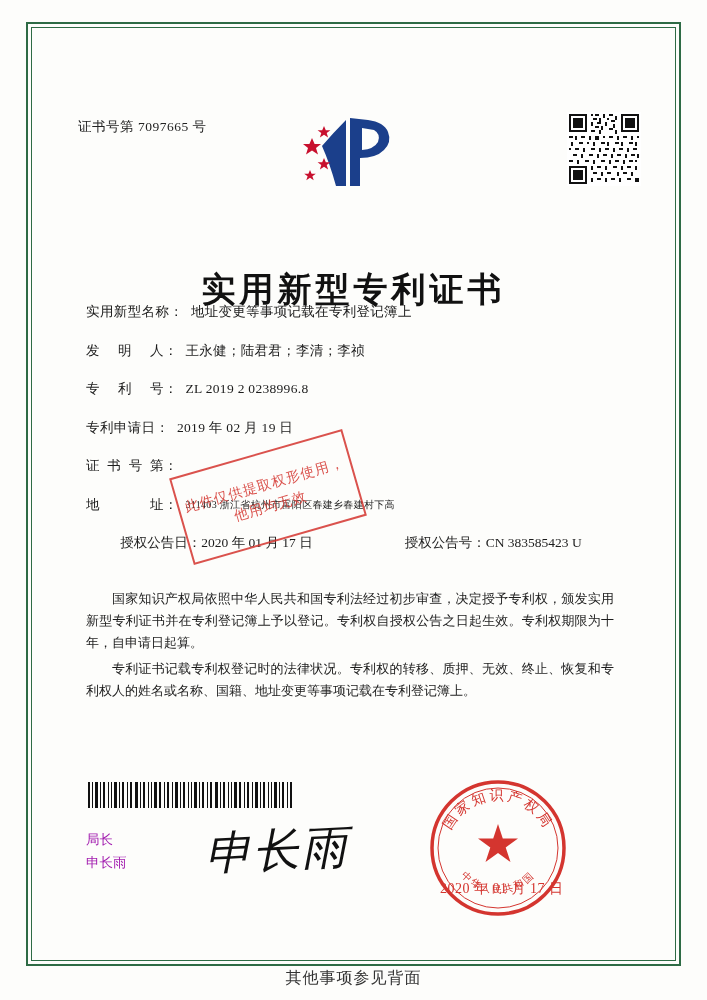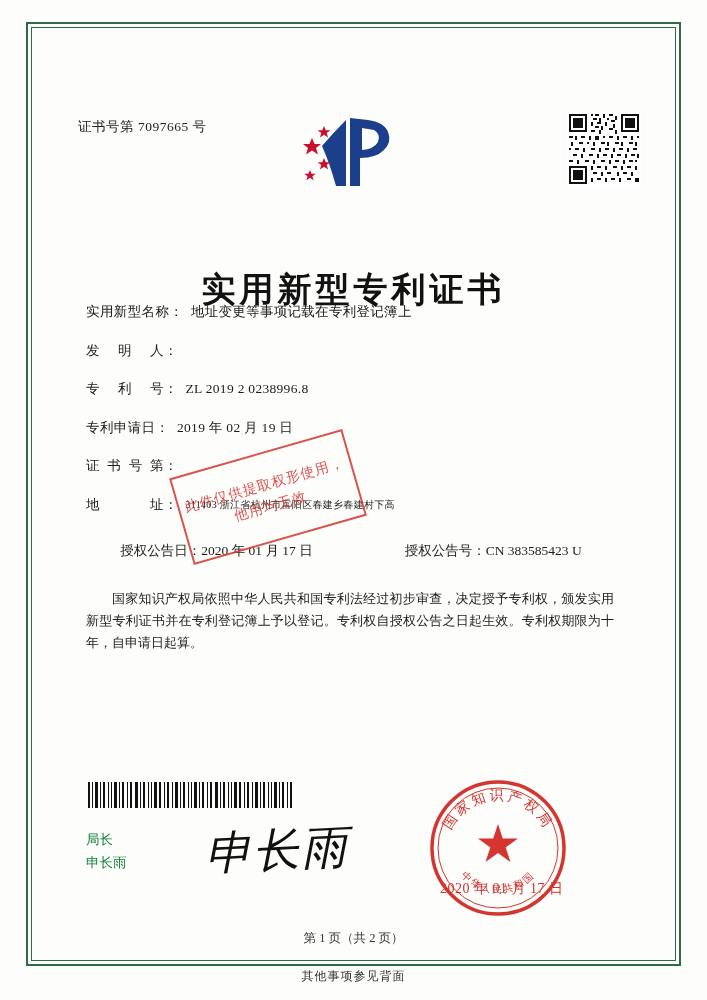--- a/index.html
+++ b/index.html
@@ -127,21 +127,20 @@
     font-size: 10px;
   }
   .row2 {
     display: flex;
     align-items: baseline;
     white-space: nowrap;
     justify-content: center;
   }
   .row2 .grp2 {
     margin-left: 92px;
-    margin-top: 8px;
   }
 
   
   .body-text {
     position: absolute;
     left: 86px;
     top: 588px;
     width: 528px;
     font-size: 13px;
     line-height: 22px;
@@ -182,21 +181,21 @@
     height: 26px;
   }
 
   
   .sig-block {
     position: absolute;
     left: 86px;
     top: 828px;
     font-size: 13.5px;
     line-height: 23px;
-    color: #15803d;
+    color: #a21caf;
   }
   .sig-script {
     position: absolute;
     left: 205px;
     top: 820px;
     font-size: 46px;
     font-family: "Liberation Serif", serif;
     color: #111;
     font-style: italic;
     letter-spacing: 2px;
@@ -229,21 +228,21 @@
     text-align: center;
     font-size: 12.5px;
     color: #333;
   }
   .footer-note {
     position: absolute;
     left: 0;
     right: 0;
     top: 968px;
     text-align: center;
-    font-size: 12px;
+    font-size: 16px;
     color: #333;
     letter-spacing: 1px;
   }
 </style>
 </head>
 <body>
 
 <div class="page">
 
   <div class="border-outer"></div>
@@ -382,20 +381,21 @@
 
     <div class="row">
       <span class="lbl">实用新型名称</span>
       <span class="colon">：</span>
       <span class="val">地址变更等事项记载在专利登记簿上</span>
     </div>
 
     <div class="row">
       <span class="lbl spaced">发明人</span>
       <span class="colon">：</span>
+      <span class="val">王永健；陆君君；李清；李祯</span>
     </div>
 
     <div class="row">
       <span class="lbl spaced">专利号</span>
       <span class="colon">：</span>
       <span class="val">ZL 2019 2 0238996.8</span>
     </div>
 
     <div class="row">
       <span class="lbl">专利申请日</span>
@@ -425,20 +425,21 @@
 
   </div>
 
   <div class="red-stamp">
     <div>此件仅供提取权形使用，</div>
     <div>他用均无效</div>
   </div>
 
   <div class="body-text">
     <p>国家知识产权局依照中华人民共和国专利法经过初步审查，决定授予专利权，颁发实用新型专利证书并在专利登记簿上予以登记。专利权自授权公告之日起生效。专利权期限为十年，自申请日起算。</p>
+    <p>专利证书记载专利权登记时的法律状况。专利权的转移、质押、无效、终止、恢复和专利权人的姓名或名称、国籍、地址变更等事项记载在专利登记簿上。</p>
   </div>
 
   <div class="barcode">
     <svg viewBox="0 0 208 26" width="208" height="26" shape-rendering="crispEdges">
       <rect width="208" height="26" fill="#fdfdfb"></rect>
       <g fill="#111">
         <rect x="2" y="0" width="2" height="26"></rect>
           <rect x="6" y="0" width="1" height="26"></rect>
         <rect x="9" y="0" width="3" height="26"></rect>
           <rect x="14" y="0" width="1" height="26"></rect>
@@ -512,16 +513,15 @@
         <textPath href="#arcTop" startOffset="50%" text-anchor="middle">国家知识产权局</textPath>
       </text>
       <path id="arcBot" d="M 26 86 A 48 48 0 0 0 114 86" fill="none"></path>
       <text font-size="10" fill="#d4352f" font-family="'Liberation Serif', serif" letter-spacing="2">
         <textPath href="#arcBot" startOffset="50%" text-anchor="middle">中华人民共和国</textPath>
       </text>
     </svg>
   </div>
   <div class="seal-date">2020 年 01 月 17 日</div>
 
-  <div class="page-num">第 1 页（共 2 页）</div>
   <div class="footer-note">其他事项参见背面</div>
 
 </div>
 
 </body></html>

